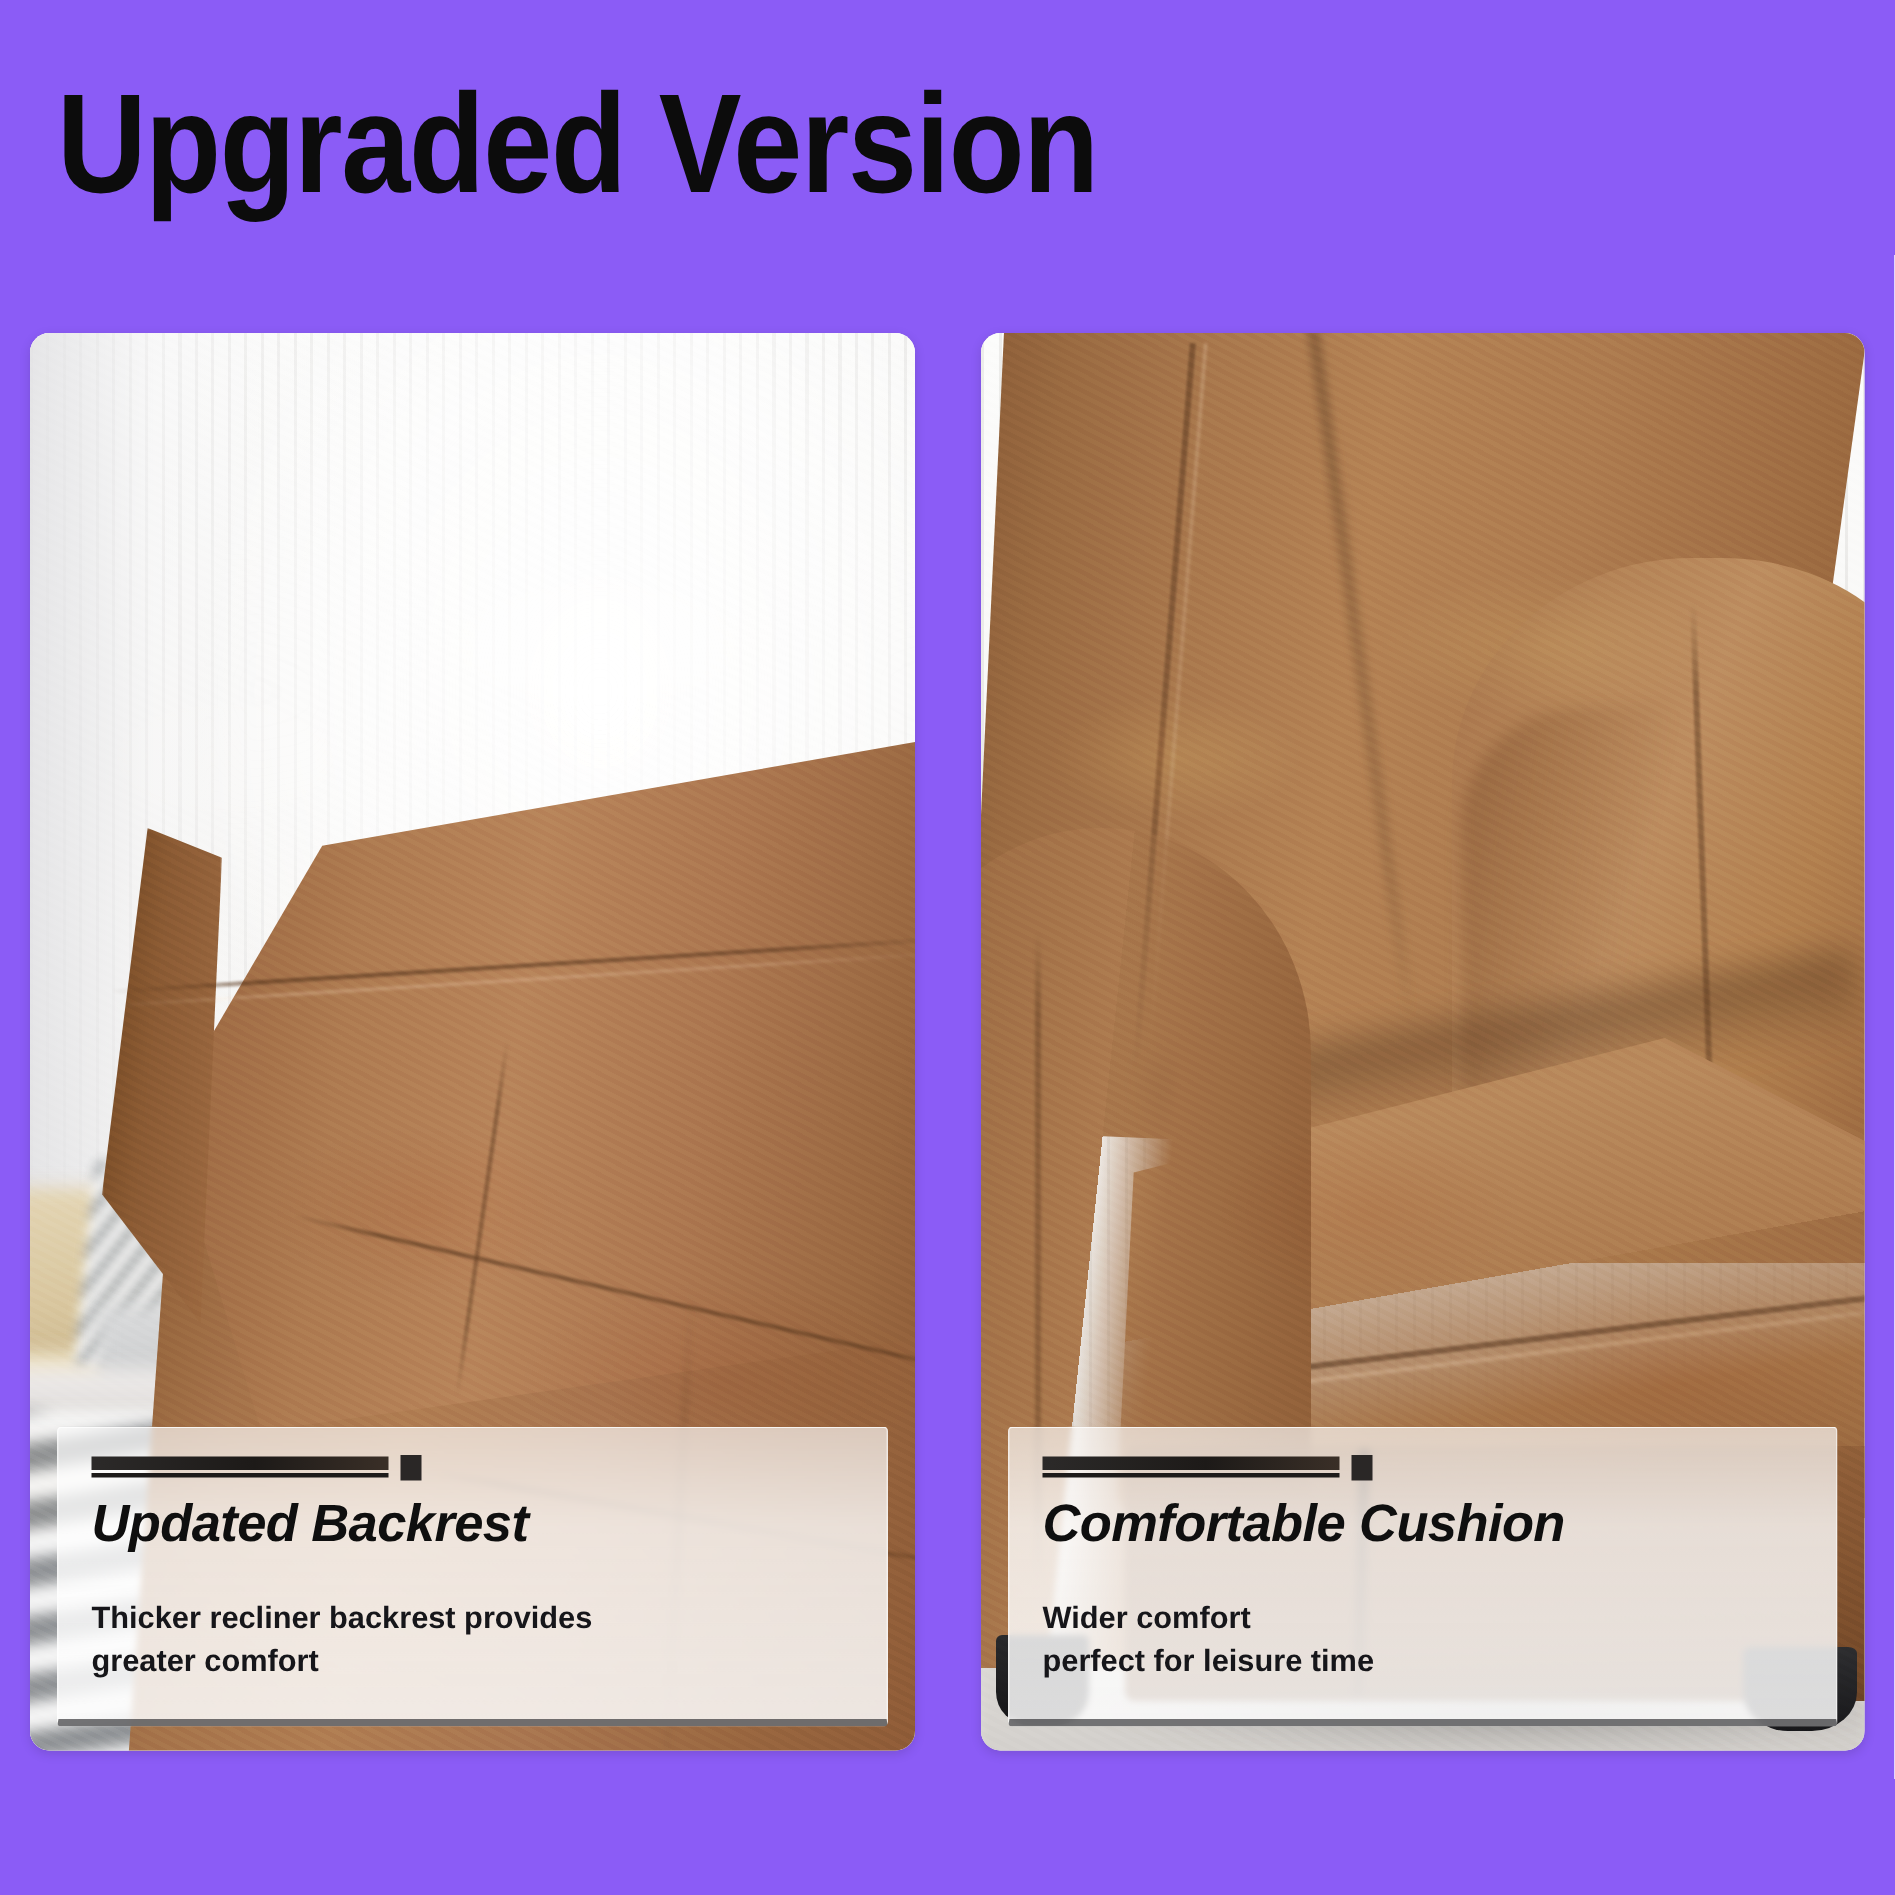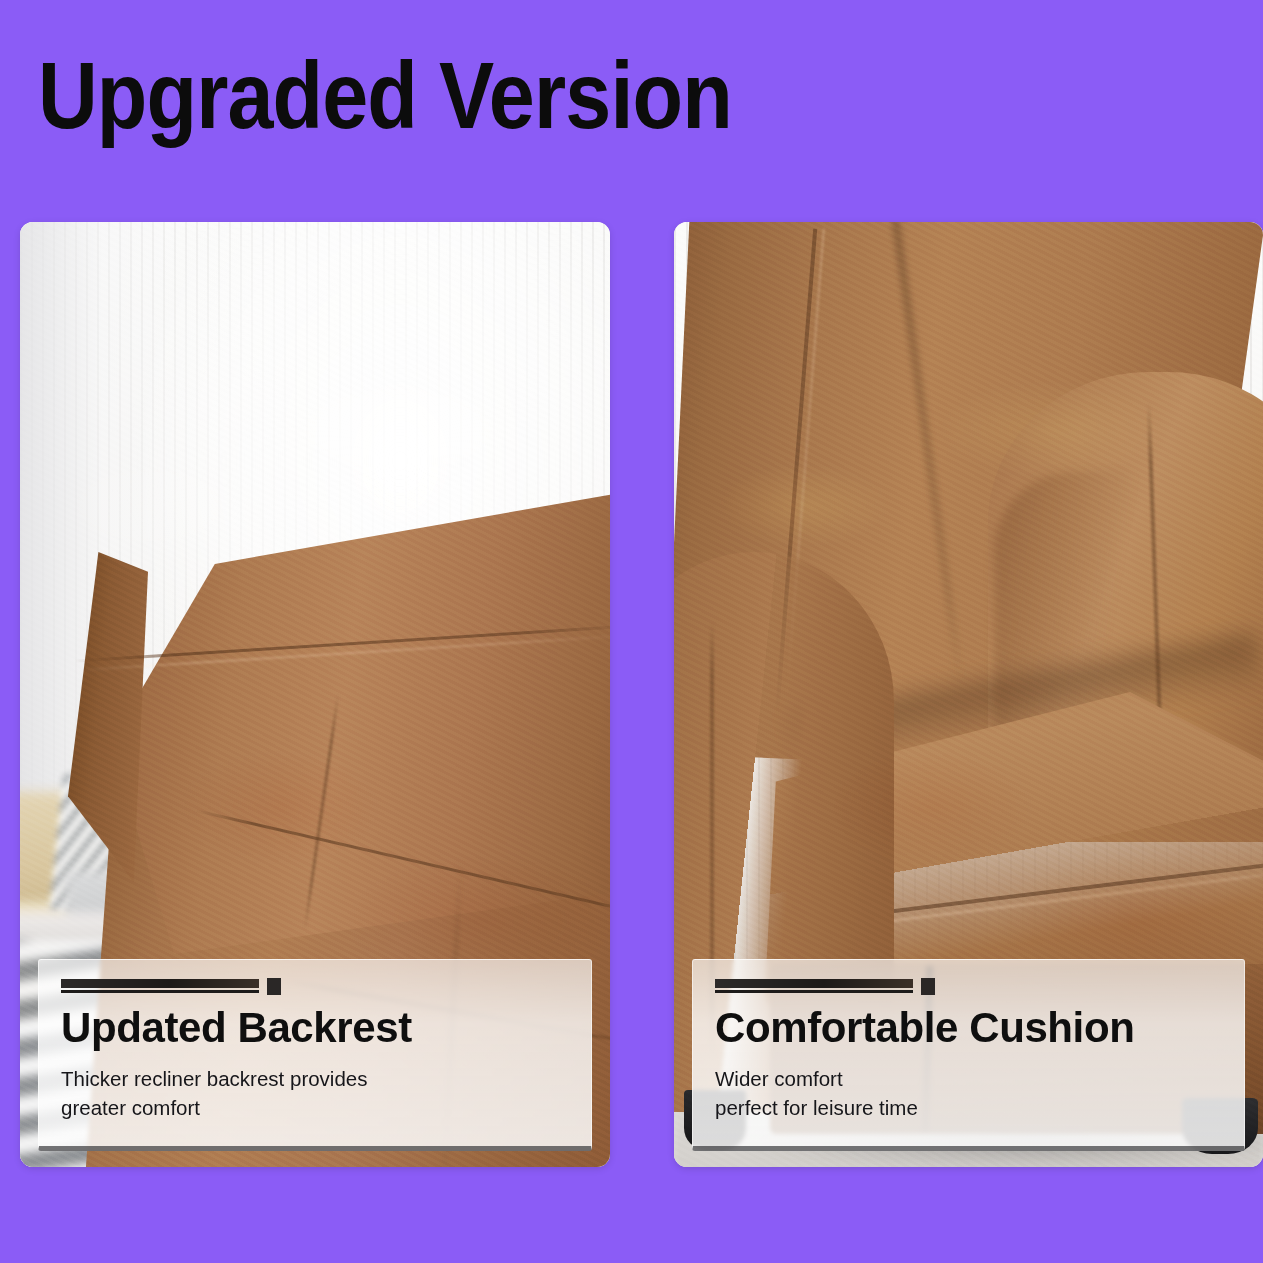--- a/index.html
+++ b/index.html
@@ -25,21 +25,21 @@
 
   
   .panel {
     position:absolute; top:222px; height:945px;
     border-radius:13px;
     overflow:hidden;
     background:#f3f2f0;
     box-shadow:0 2px 7px rgba(0,0,0,.13);
   }
   #panel-left  { left:20px;  width:590px; }
-  #panel-right { left:674px; width:589px; }
+  #panel-right { left:654px; width:589px; }
 
   .scene { position:absolute; inset:0; overflow:hidden; }
 
   
   .l-bg {
     position:absolute; inset:0;
     background:
       linear-gradient(90deg,
         rgba(228,228,230,.9) 0%, rgba(246,246,247,.5) 14%,
         rgba(252,252,252,.2) 30%, rgba(255,255,255,0) 55%),
@@ -348,27 +348,28 @@
   }
   .cap-bar .bar-thin {
     position:absolute; left:0; top:12px; width:198px; height:3px;
     background:#1d1b1a;
   }
   .cap-bar .bar-block {
     position:absolute; left:206px; top:0px; width:14px; height:17px;
     background:#2a2726;
   }
   .cap-title {
-    font-size:42px; font-weight:700; color:#0f0f0f;
+    font-size:35px; font-weight:700; color:#0f0f0f;
     letter-spacing:-.4px; line-height:1.12;
-    margin-bottom:14px;
+    margin-bottom:30px;
     white-space:nowrap;
+    font-style:italic;
   }
   .cap-body {
-    font-size:20.5px; font-weight:400; color:#16161a;
+    font-size:20.5px; font-weight:700; color:#16161a;
     line-height:1.38;
     white-space:pre-line;
   }
 </style>
 </head>
 <body>
 
 <div id="root">
 
   <div class="headline">Upgraded Version</div>

